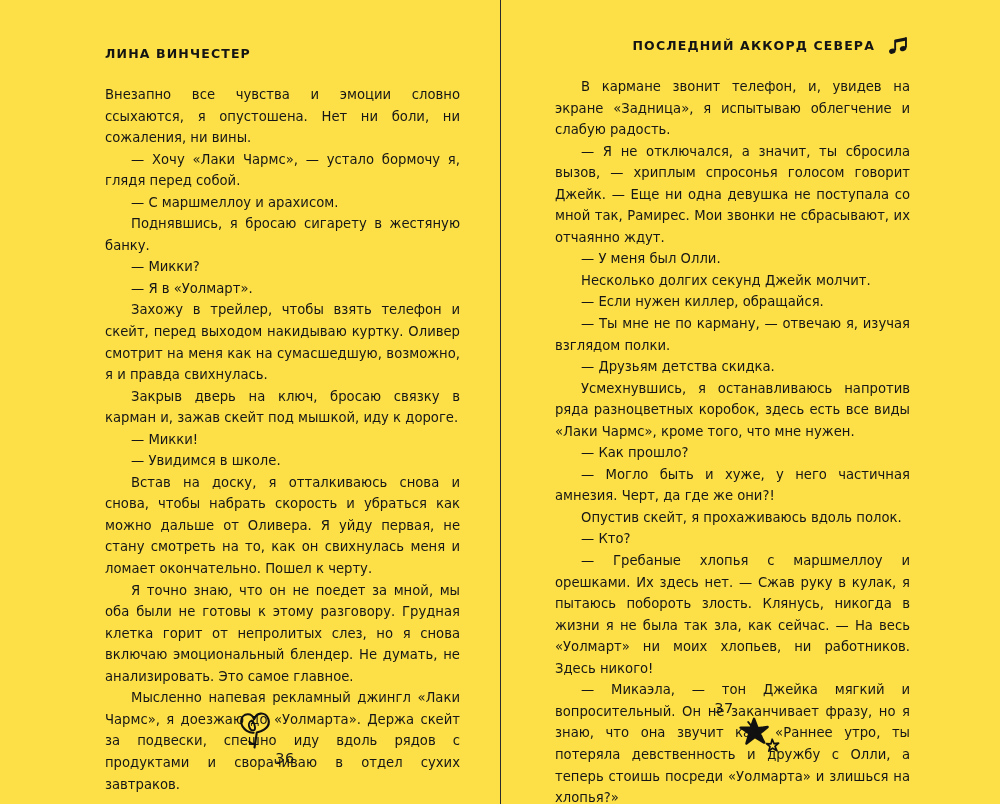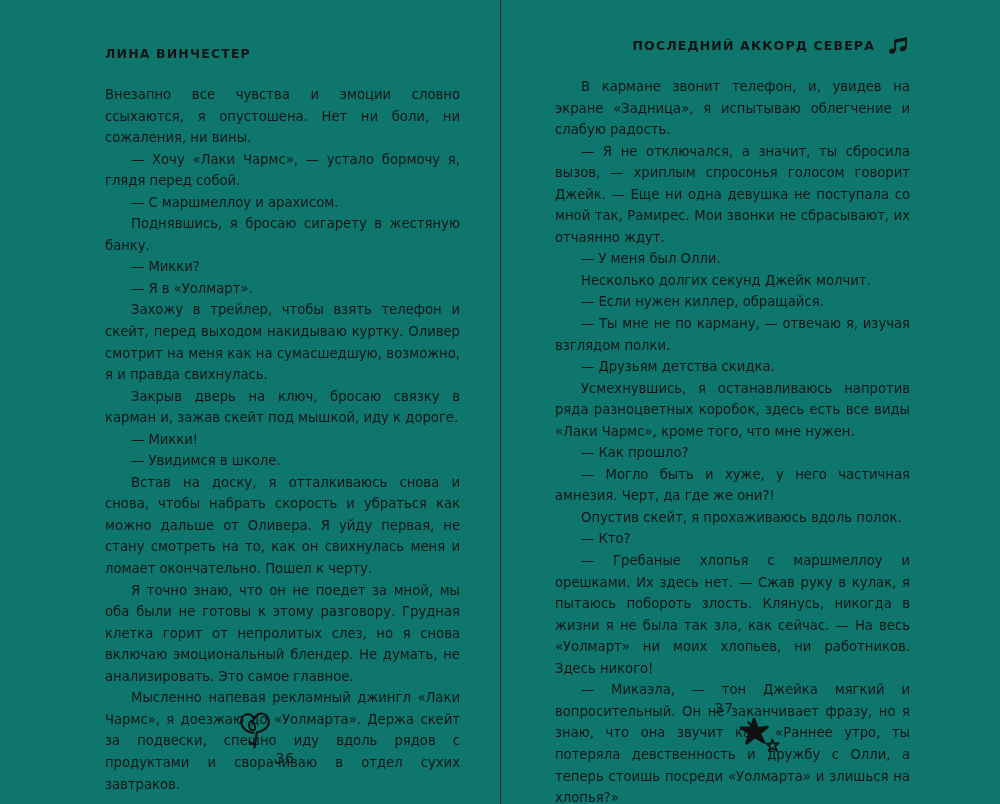--- a/index.html
+++ b/index.html
@@ -12,21 +12,21 @@
     height: 804px;
     overflow: hidden;
     font-family: "DejaVu Sans", sans-serif;
     color: #1a1a1a;
   }
 
   .spread {
     position: relative;
     width: 1000px;
     height: 804px;
-    background: #0f766e;
+    background: #fde047;
     display: flex;
   }
 
   
   .gutter-rule {
     position: absolute;
     left: 500px;
     top: 0;
     width: 1px;
     height: 804px;

